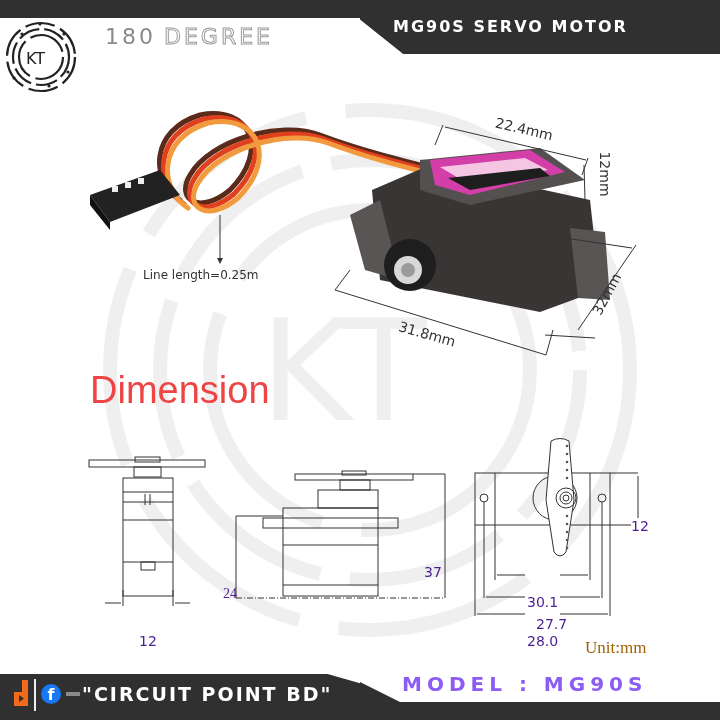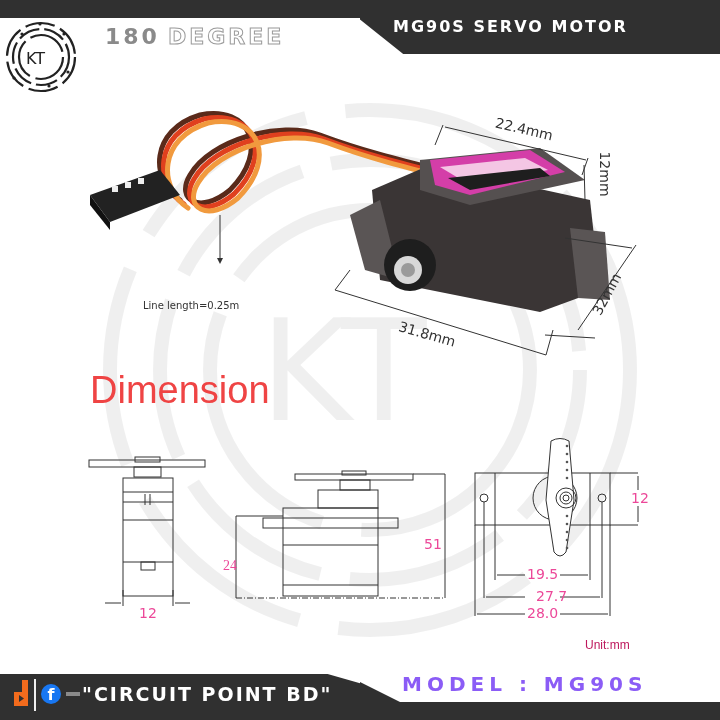--- a/index.html
+++ b/index.html
@@ -12,44 +12,43 @@
     clip-path: polygon(0 0, 100% 0, 100% 100%, 12% 100%, 0 36%);
   }
   .title-text {
     position: absolute; left: 393px; top: 10px; width: 325px; height: 34px;
     color: #ffffff; font-family: "DejaVu Sans", sans-serif; font-weight: bold;
     font-size: 16px; letter-spacing: 2px; line-height: 34px; white-space: nowrap;
   }
   .logo { position: absolute; left: 4px; top: 20px; width: 74px; height: 74px; }
   .degree {
     position: absolute; left: 105px; top: 25px; height: 24px; white-space: nowrap;
-    font-family: "DejaVu Sans", sans-serif; font-weight: bold; font-size: 22px; letter-spacing: 3px;
+    font-family: "DejaVu Sans", sans-serif; font-weight: normal; font-size: 22px; letter-spacing: 3px;
     line-height: 24px;
   }
   .degree .num { color: #8a8a8a; }
   .degree .word { color: #ffffff; -webkit-text-stroke: 1px #9a9a9a; margin-left: 8px; }
 
   .watermark { position: absolute; left: 90px; top: 90px; width: 560px; height: 560px; opacity: 0.06; }
 
   .photo-area { position: absolute; left: 0; top: 100px; width: 720px; height: 260px; }
   .line-length {
-    position: absolute; left: 143px; top: 268px; font-size: 10px; color: #333; white-space: nowrap;
+    position: absolute; left: 143px; top: 268px; font-size: 12px; color: #333; white-space: nowrap;
     font-family: "DejaVu Sans", sans-serif;
-    margin-top: 32px;
   }
   .dim-label { position: absolute; font-size: 14px; color: #333; white-space: nowrap; font-family: "DejaVu Sans", sans-serif; }
 
   .dimension-title {
     position: absolute; left: 90px; top: 366px; font-size: 38px; color: #ef4444;
     font-family: "Liberation Sans", sans-serif; line-height: 48px;
   }
 
   .drawing { position: absolute; left: 0; top: 430px; width: 720px; height: 220px; }
-  .dwg-num { position: absolute; font-size: 14px; color: #ec4899; font-family: "DejaVu Sans", sans-serif; white-space: nowrap; }
-  .unit { position: absolute; left: 585px; top: 638px; font-size: 12px; color: #be185d; font-family: Liberation Sans, sans-serif; }
+  .dwg-num { position: absolute; font-size: 14px; color: #4c1d95; font-family: "DejaVu Sans", sans-serif; white-space: nowrap; margin-top: 28px; }
+  .unit { position: absolute; left: 585px; top: 638px; font-size: 17px; color: #a16207; font-family: Liberation Serif, serif; }
 
   .model {
     position: absolute; left: 402px; top: 668px; font-family: "DejaVu Sans", sans-serif; font-weight: bold;
     font-size: 20px; color: #8b5cf6; letter-spacing: 5px; white-space: nowrap; line-height: 32px;
   }
   .bottom-banner {
     position: absolute; left: 0; top: 674px; width: 360px; height: 46px; background: #303030;
     clip-path: polygon(0 0, 91% 0, 100% 20%, 100% 100%, 0 100%);
   }
   .bottom-bar { position: absolute; left: 0; top: 702px; width: 720px; height: 18px; background: #303030; }
@@ -229,23 +228,23 @@
     <circle cx="567" cy="516" r="1.3"></circle>
       <circle cx="567" cy="524" r="1.3"></circle>
       <circle cx="567" cy="532" r="1.3"></circle>
     <circle cx="567" cy="540" r="1.3"></circle>
       <circle cx="567" cy="548" r="1.3"></circle>
   </g>
 </svg>
 
 <div class="dwg-num" style="left:139px; top:605px;">12</div>
 <div class="dwg-num" style="left:223px; top:558px;font-family:Liberation Serif, serif;">24</div>
-<div class="dwg-num" style="left:424px; top:536px;">51</div>
+<div class="dwg-num" style="left:424px; top:536px;">37</div>
 <div class="dwg-num" style="left:631px; top:490px; background:#fff;">12</div>
-<div class="dwg-num" style="left:527px; top:566px;">19.5</div>
+<div class="dwg-num" style="left:527px; top:566px;">30.1</div>
 <div class="dwg-num" style="left:536px; top:588px;">27.7</div>
 <div class="dwg-num" style="left:527px; top:605px;">28.0</div>
 <div class="unit">Unit:mm</div>
 
 <div class="model">MODEL : MG90S</div>
 <div class="bottom-bar"></div>
 <div class="bottom-wedge"></div>
 <div class="bottom-banner"></div>
 
 <svg class="brand-icon" viewBox="0 0 20 28">

